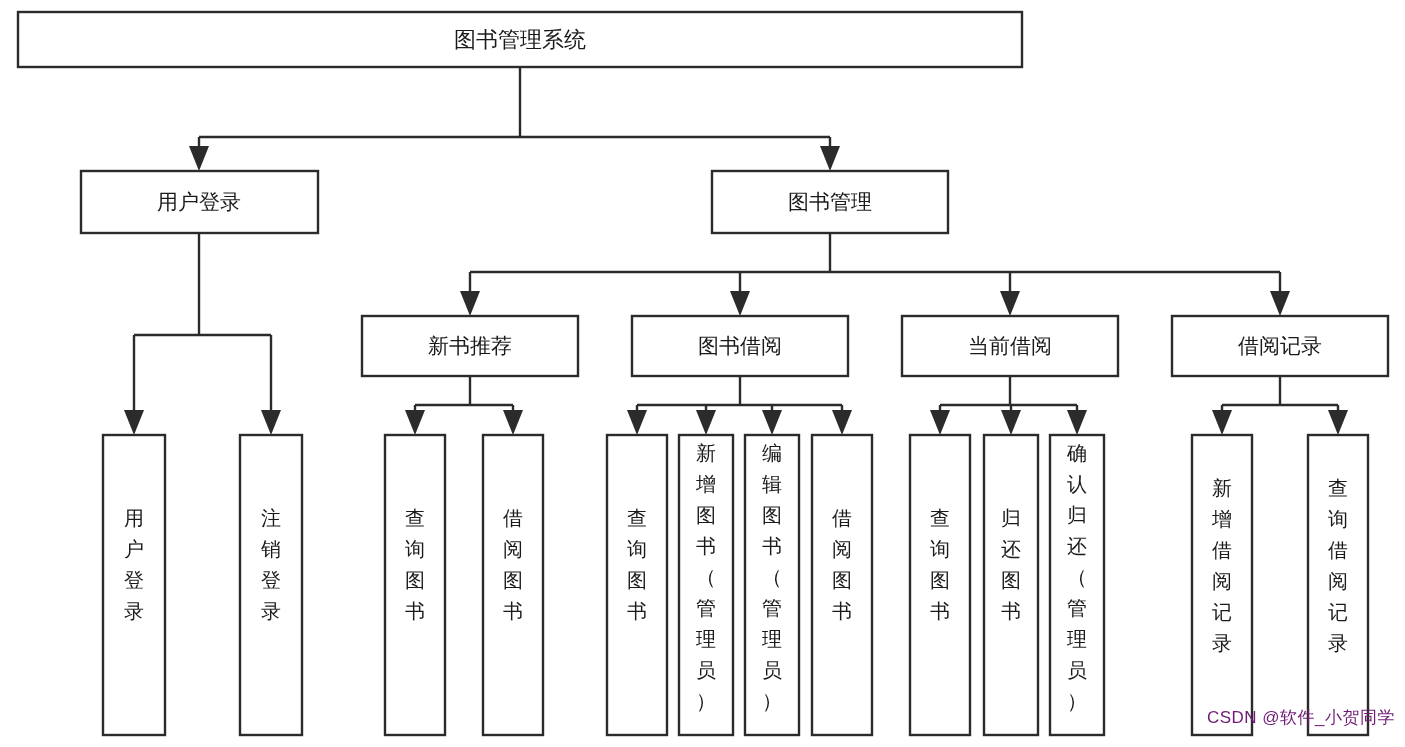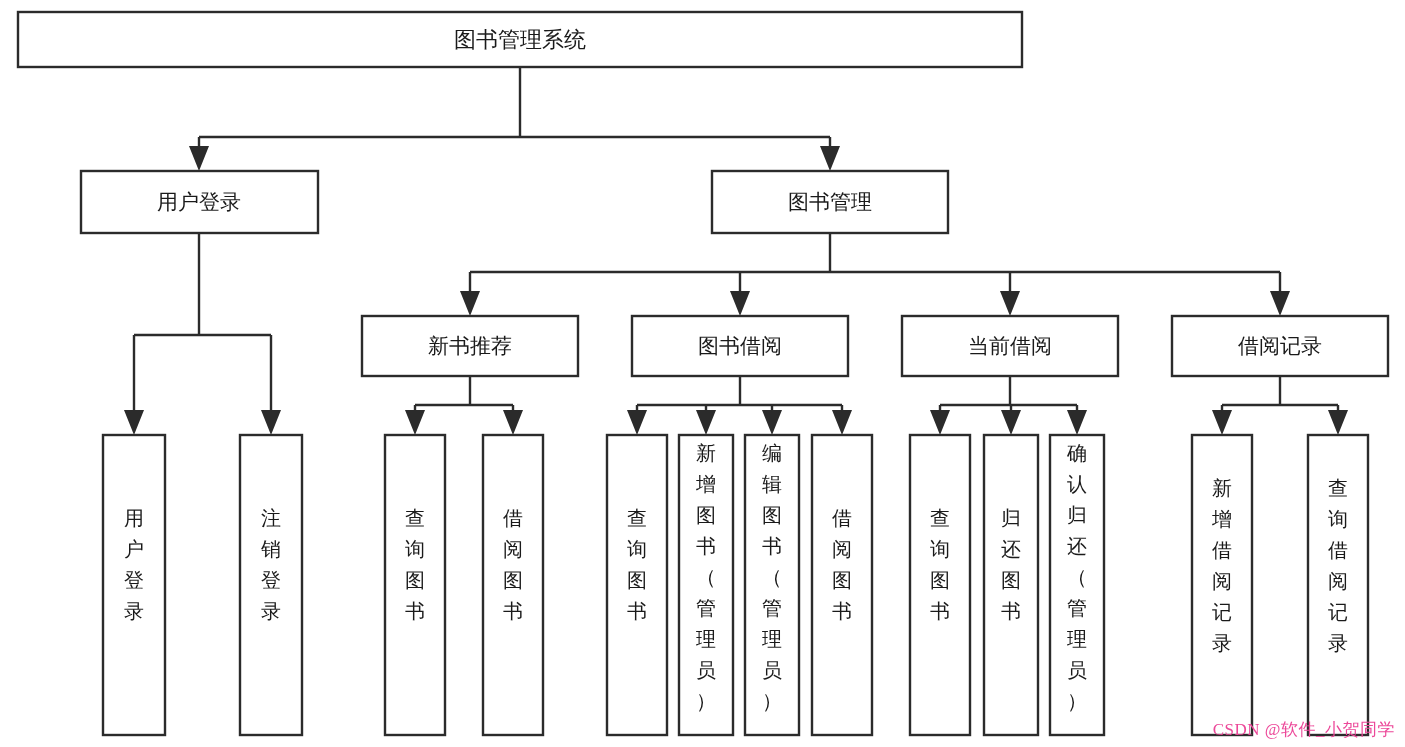--- a/index.html
+++ b/index.html
@@ -52,24 +52,24 @@
   }
   .leaf-label {
     fill: #1a1a1a;
     font-family: "Liberation Sans", "DejaVu Sans", sans-serif;
     font-size: 20px;
     text-anchor: middle;
   }
   .watermark {
     position: absolute;
     right: 10px;
-    bottom: 6px;
-    font-family: Liberation Serif, serif;
+    bottom: 18px;
+    font-family: Liberation Sans, sans-serif;
     font-size: 17px;
-    color: #ec4899;
+    color: #701a75;
     letter-spacing: 0.5px;
     white-space: nowrap;
     user-select: none;
   }
 </style>
 </head>
 <body>
 
 <div id="diagram-root">
 

